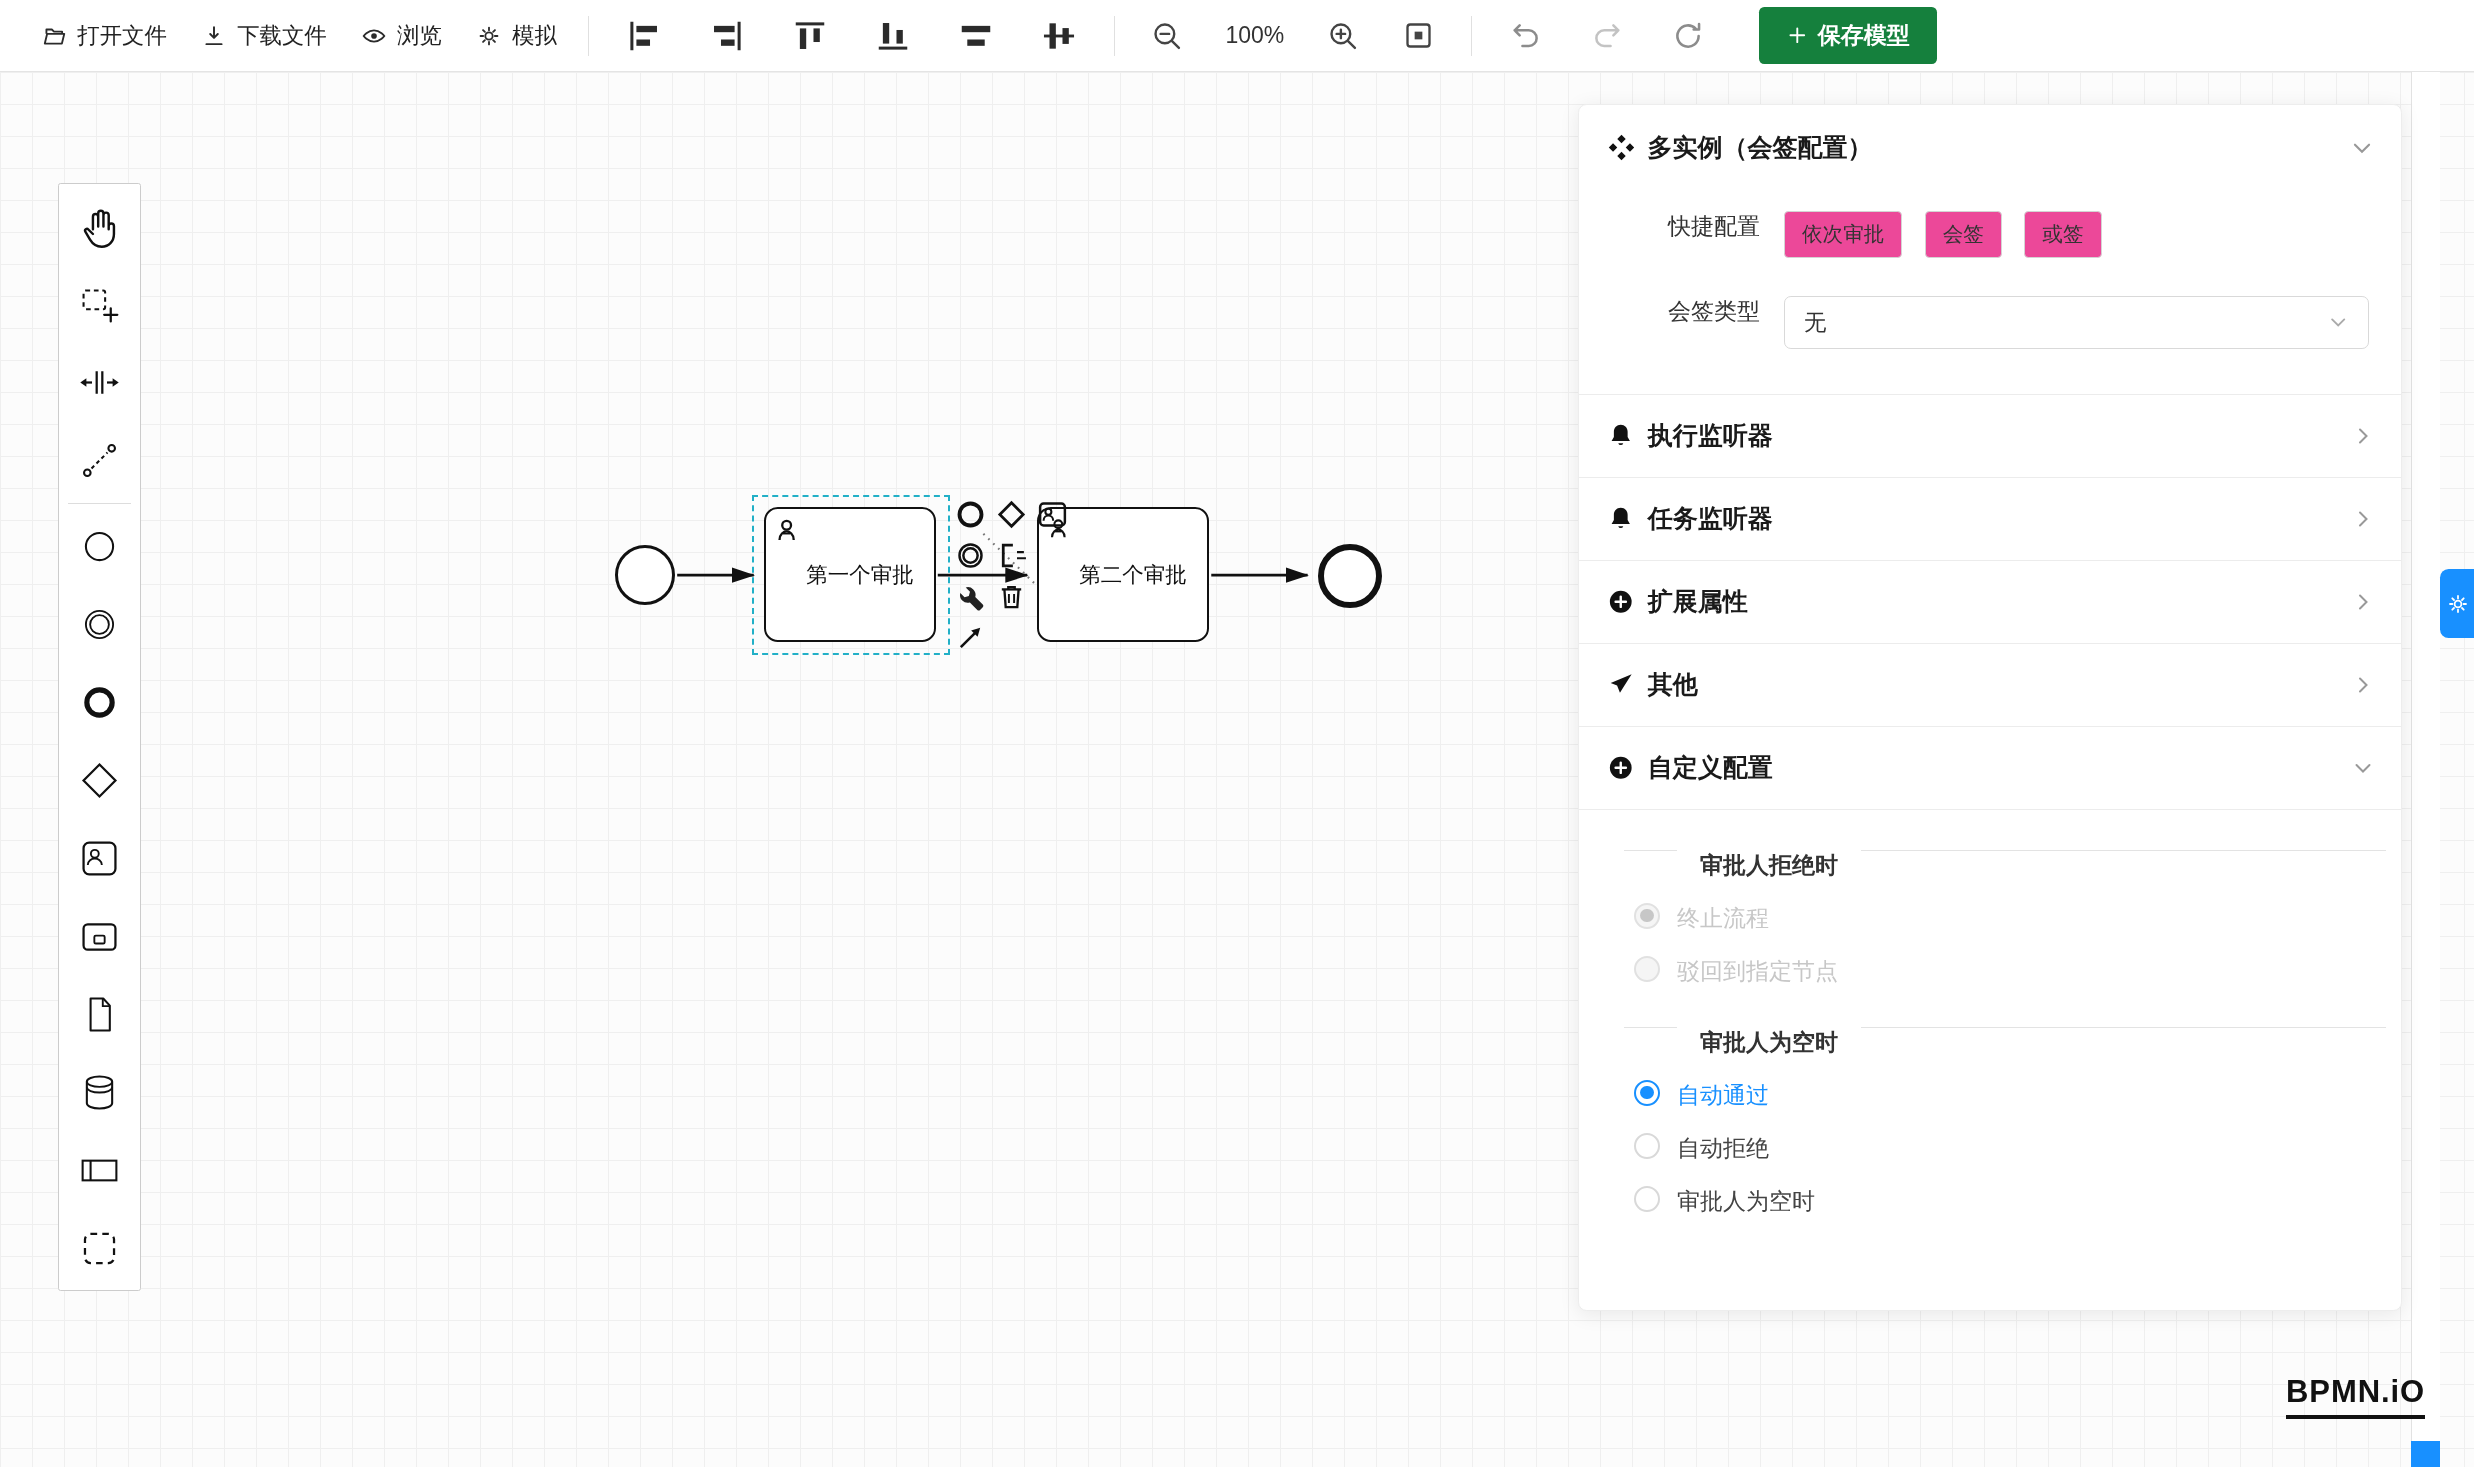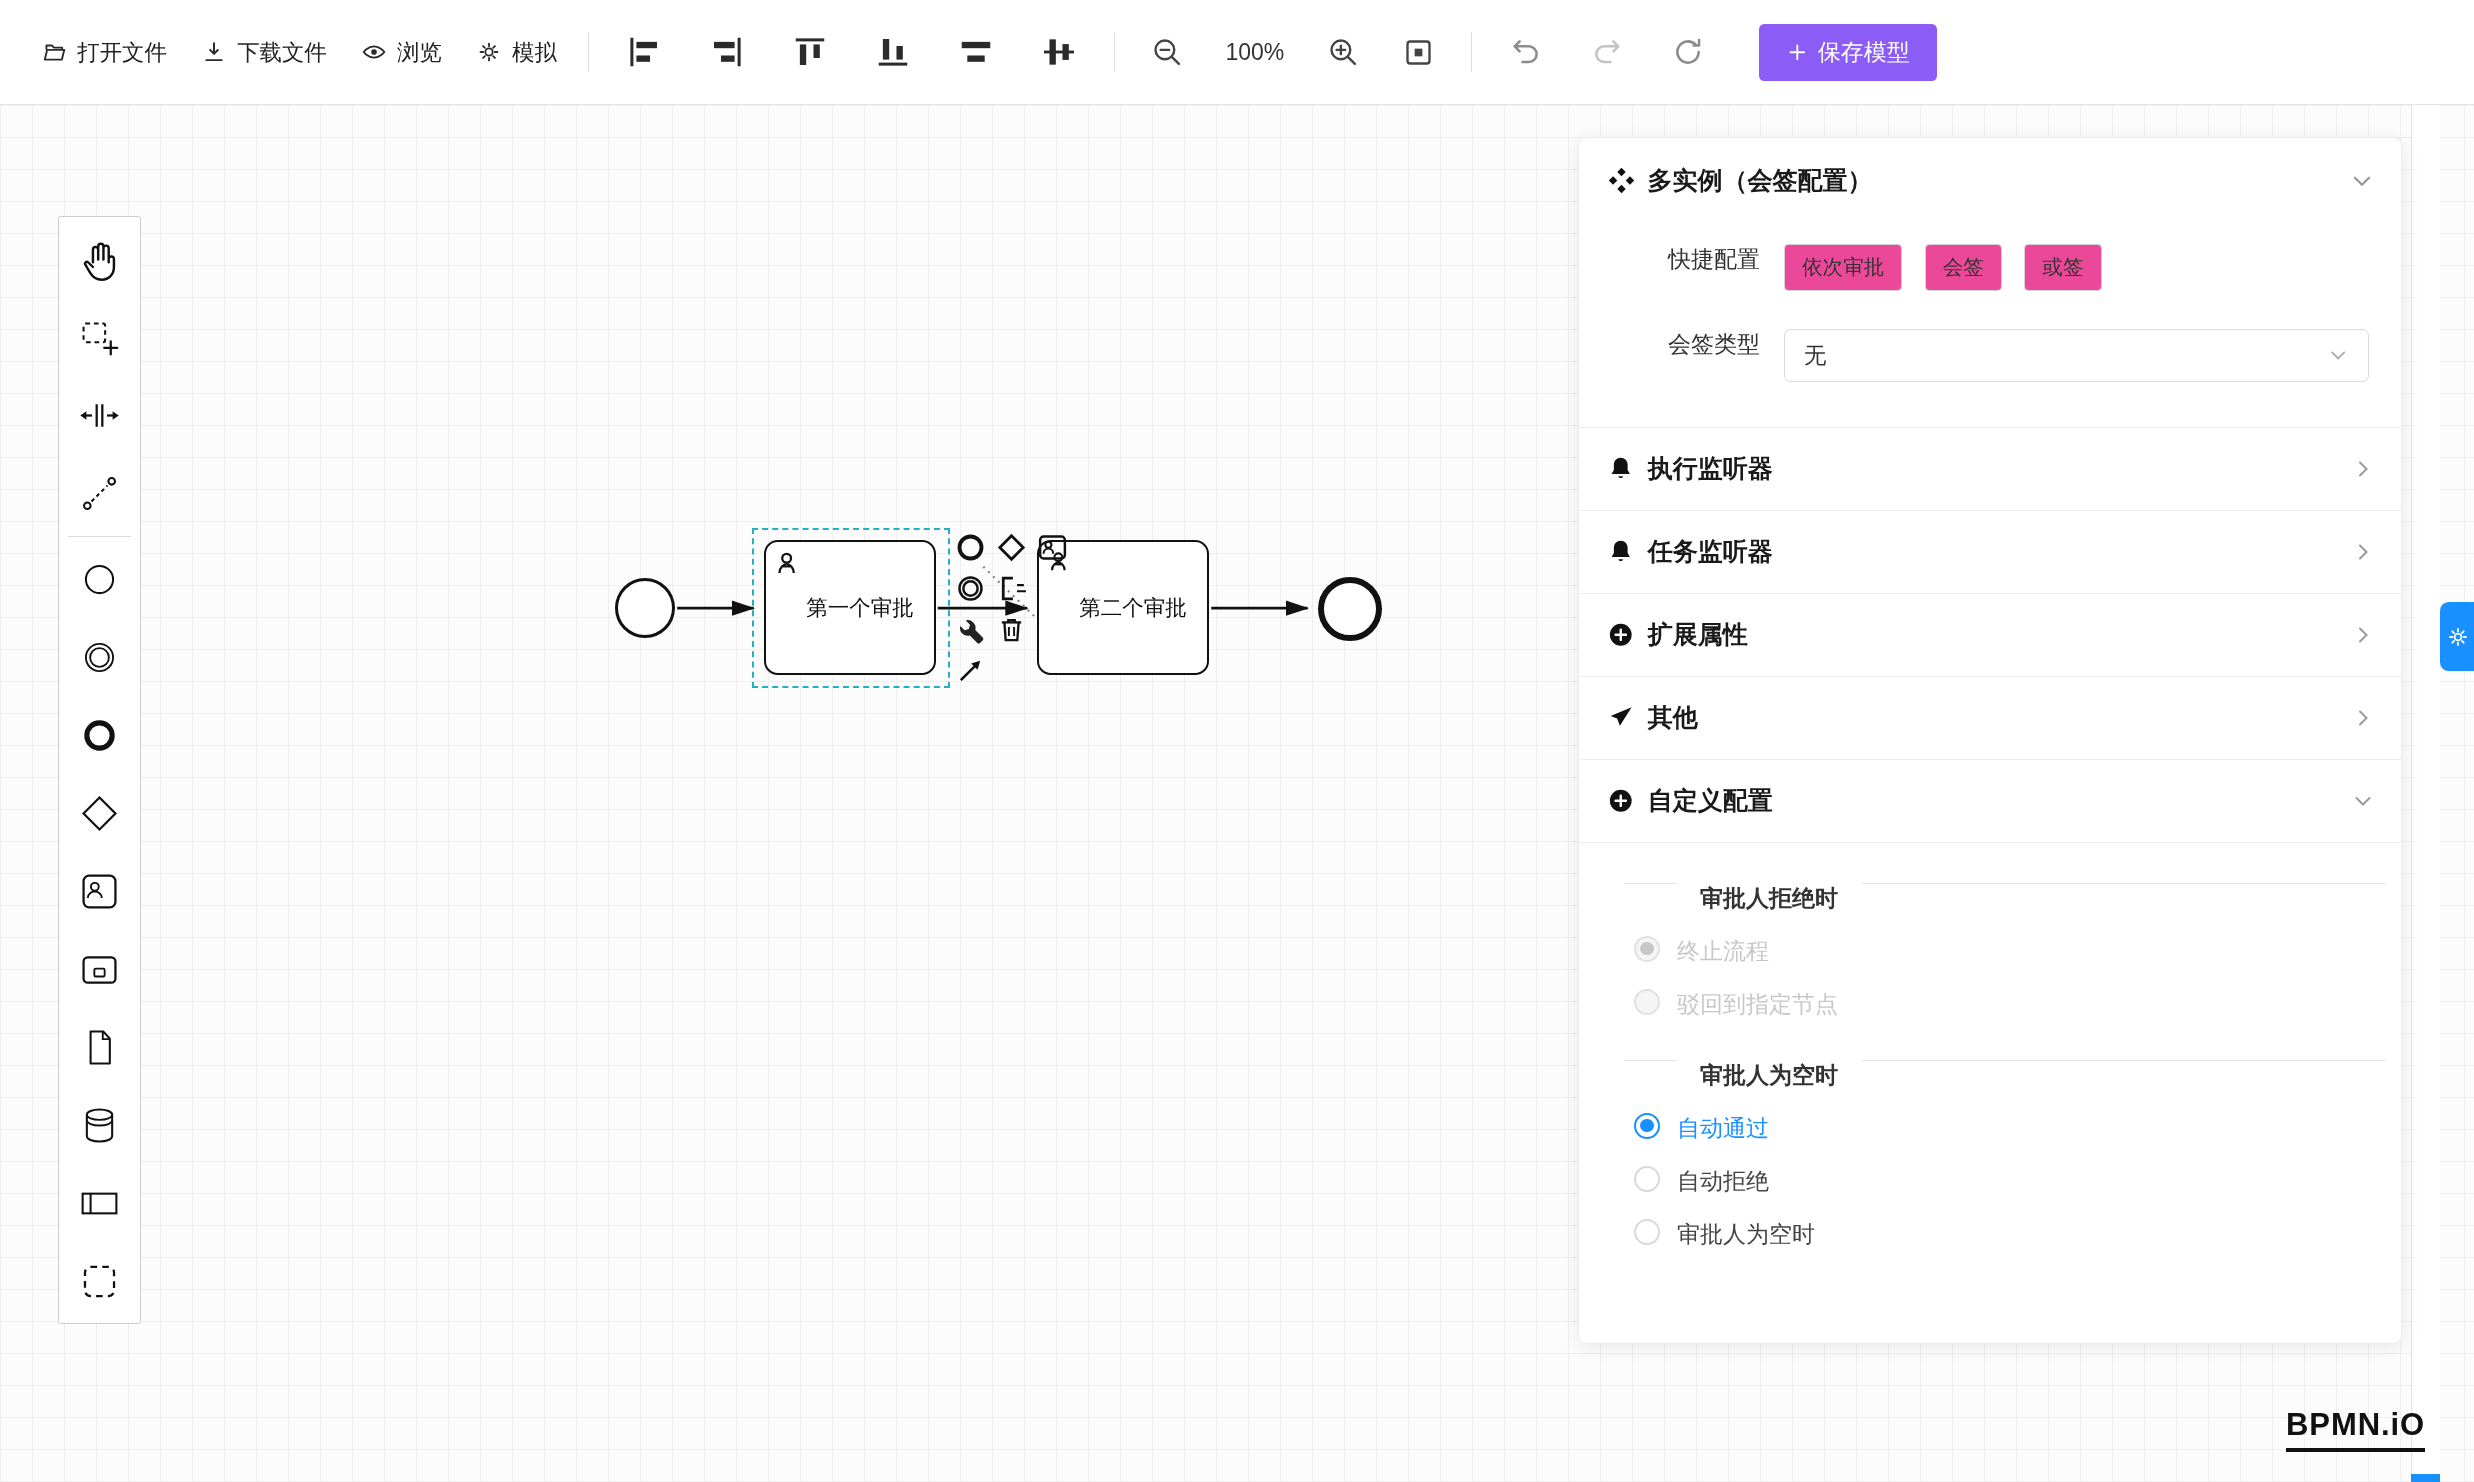--- a/index.html
+++ b/index.html
@@ -1,28 +1,28 @@
 <!DOCTYPE html>
 <html style="font-size:13.8px"><head>
 <meta charset="utf-8">
 <style>
   * { margin:0; padding:0; box-sizing:border-box; }
   html,body { width:2475px; height:1482px; font-family:"Liberation Sans","DejaVu Sans",sans-serif; background:#fff; overflow:hidden; }
   .app { position:relative; width:2475px; height:1482px; }
 
   
-  .toolbar { position:relative; height:105px; background:#fff; border-bottom:0.9px solid #e4e4e4; display:flex; align-items:center; padding-left:24px; z-index:20; }
+  .toolbar { position:relative; height:72px; background:#fff; border-bottom:0.9px solid #e4e4e4; display:flex; align-items:center; padding-left:24px; z-index:20; }
   .tb-btn { display:flex; align-items:center; gap:10.3px; height:86px; padding:0 17px; background:none; border:none; cursor:pointer; font-size:22.4px; color:#222; font-family:inherit; }
   .tb-btn svg { display:block; }
   .icon-btn { width:83px; height:86px; display:flex; align-items:center; justify-content:center; background:none; border:none; cursor:pointer; }
   .zoom-btn { width:76px; }
   .hist-btn { width:81px; }
   .sep { width:0.9px; height:40px; background:#e0e0e0; margin:0 13.8px; }
   .zoom-level { width:100px; text-align:center; font-size:23px; color:#333; }
-  .save-btn { margin-left:31px; height:57px; padding:0 27.5px; background:#8b5cf6; color:#fff; border:none; border-radius:5.2px; display:flex; align-items:center; gap:10.3px; font-size:23px; cursor:pointer; font-family:inherit; }
+  .save-btn { margin-left:31px; height:57px; padding:0 27.5px; background:#15803d; color:#fff; border:none; border-radius:5.2px; display:flex; align-items:center; gap:10.3px; font-size:23px; cursor:pointer; font-family:inherit;font-weight:bold; }
 
   
   .workspace { position:relative; width:2475px; height:1395px; overflow:hidden;
     background-color:#fcfcfc;
     background-image:linear-gradient(#efefef 0.9px, transparent 0.9px),linear-gradient(90deg,#efefef 0.9px, transparent 0.9px);
     background-size:32px 32px; }
 
   
   .palette { position:absolute; left:58px; top:111px; width:83px; background:#fff; border:0.9px solid #ccc; border-radius:2.6px; z-index:8; padding:3.4px 0; }
   .entry { height:78px; display:flex; align-items:center; justify-content:center; cursor:pointer; }

